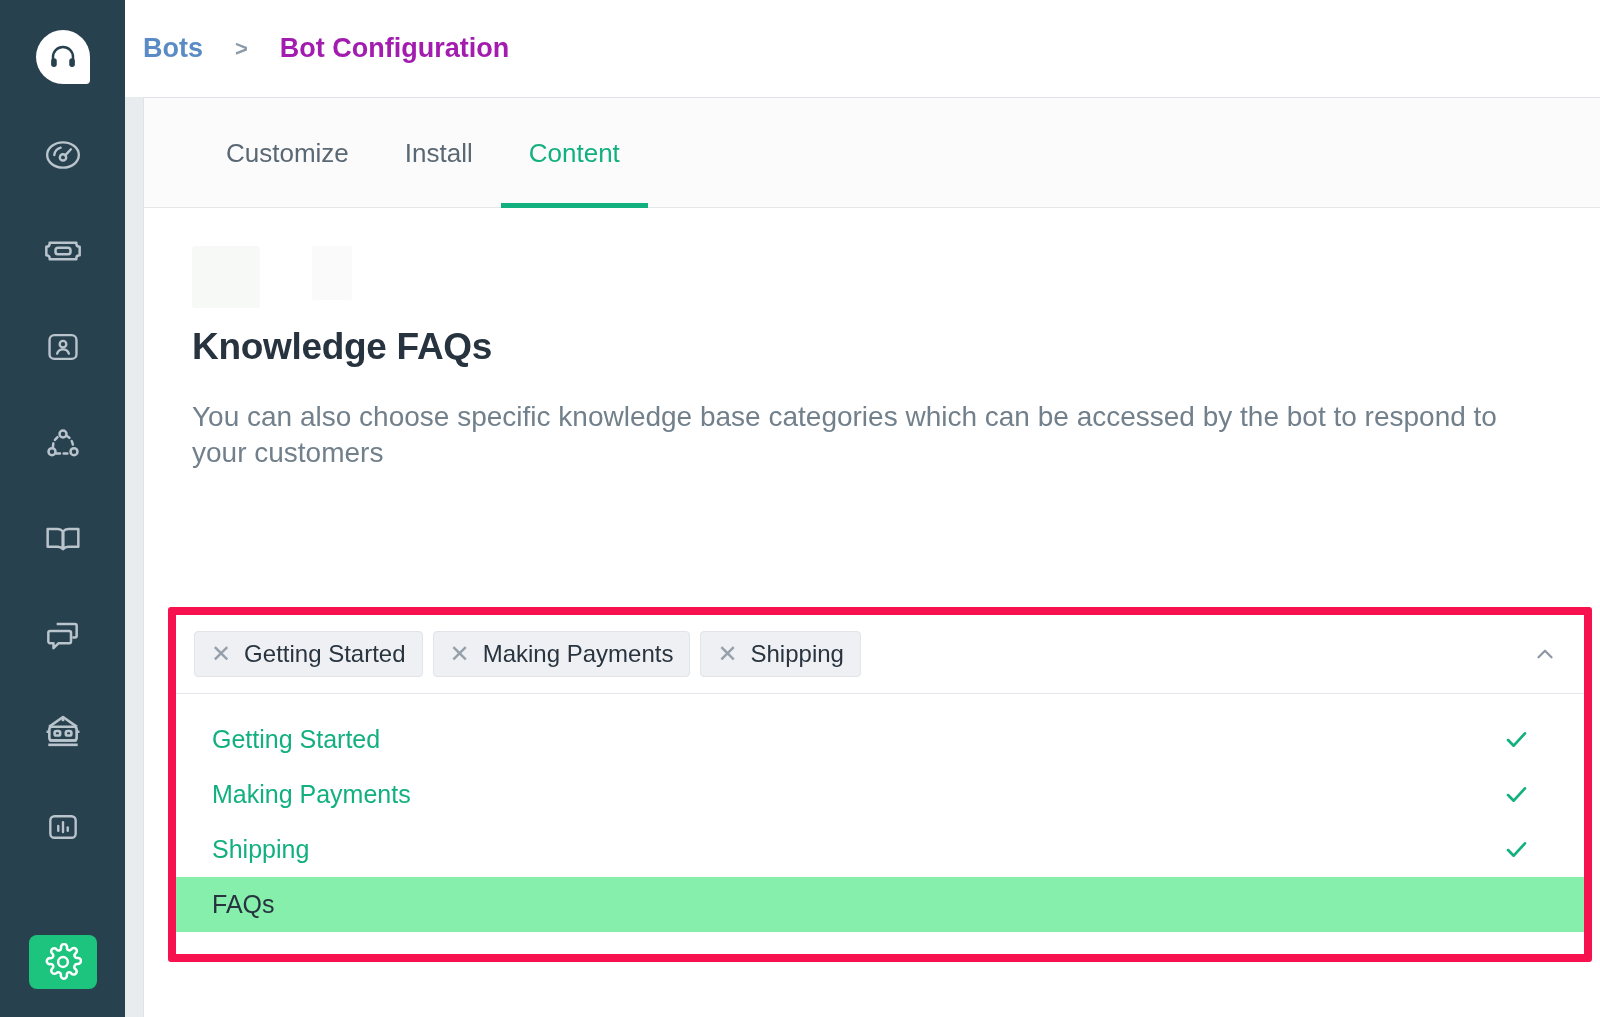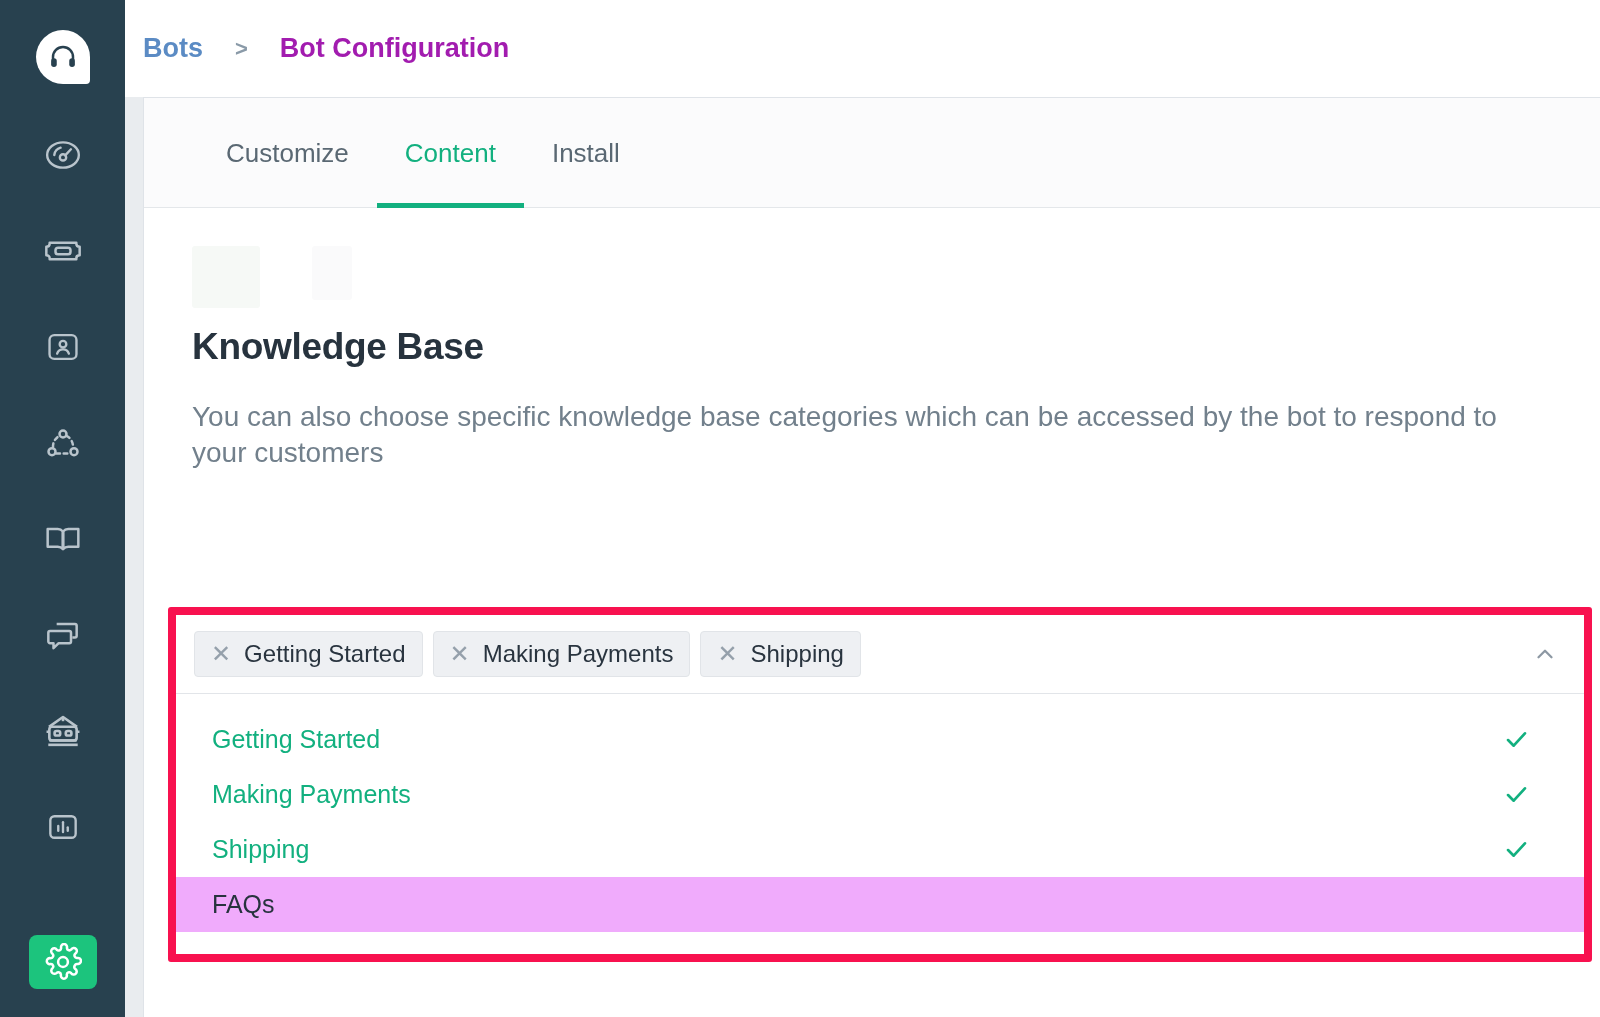--- a/index.html
+++ b/index.html
@@ -265,21 +265,21 @@
   .option {
     display: flex;
     align-items: center;
     justify-content: space-between;
     padding: 13px 54px 13px 36px;
     font-size: 25px;
     cursor: pointer;
   }
   .option .opt-label { color: #12b07f; }
   .option.plain .opt-label { color: #27333e; }
-  .option.hover { background: #f0abfc; }
+  .option.hover { background: #86efac; }
   .check { color: #12b07f; display: flex; align-items: center; }
   .check.hidden { visibility: hidden; }
 </style>
 </head>
 <body>
 
 <div id="app">
 
   <nav class="sidebar">
 
@@ -406,36 +406,36 @@
       </div>
     </header>
 
     <div class="page-body">
       <section class="card">
 
         <div class="tabbar">
           <div class="tab">
             <span>Customize</span>
           </div>
+          <div class="tab">
+            <span>Install</span>
+          </div>
           <div class="tab active">
             <span>Content</span>
-          </div>
-          <div class="tab">
-            <span>Install</span>
           </div>
         </div>
 
         <div class="content">
 
           <div class="ghost-row">
             <div class="ghost-a"></div>
             <div class="ghost-b"></div>
           </div>
 
-          <h1 class="section-title">Knowledge Base</h1>
+          <h1 class="section-title">Knowledge FAQs</h1>
 
           <p class="section-desc">You can also choose specific knowledge base categories which can be accessed by the bot to respond to your customers</p>
 
           <div class="highlight">
 
             <div class="select-control">
               <div class="chips">
 
                 <span class="chip">
                   <span class="chip-x">✕</span>

